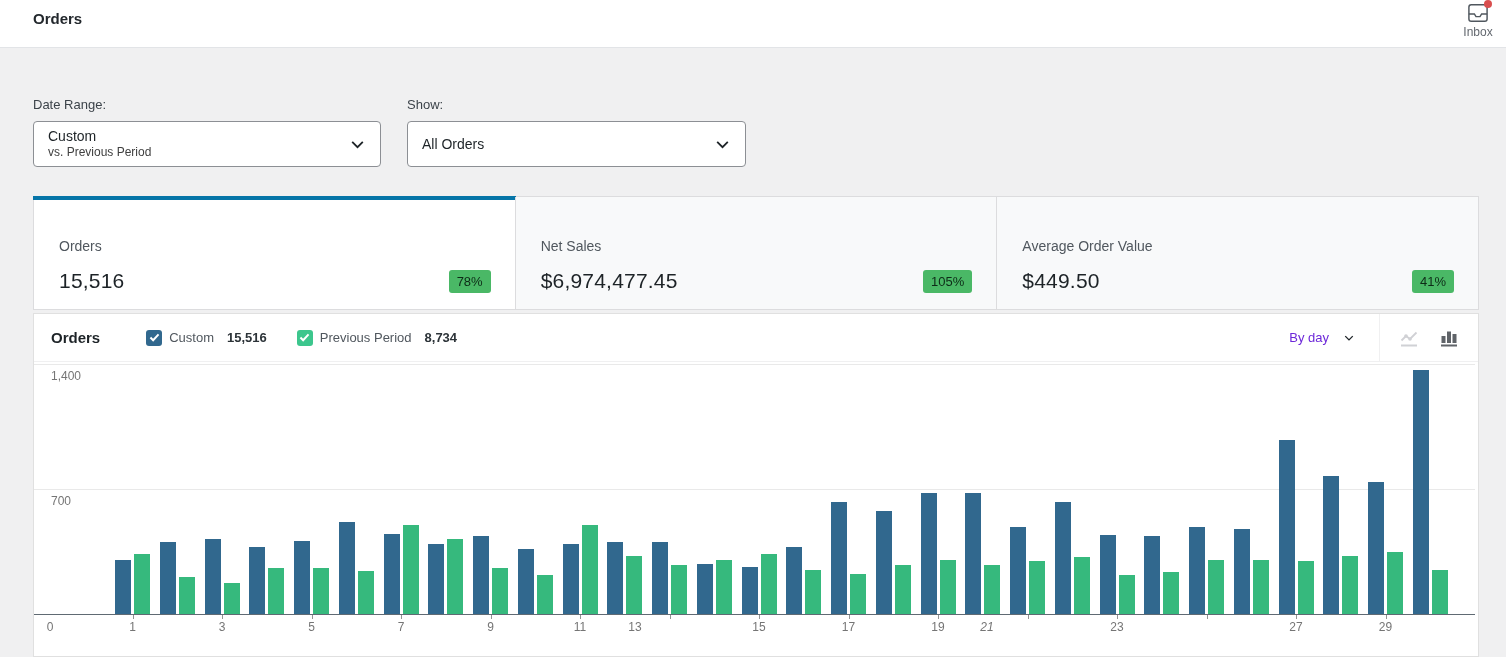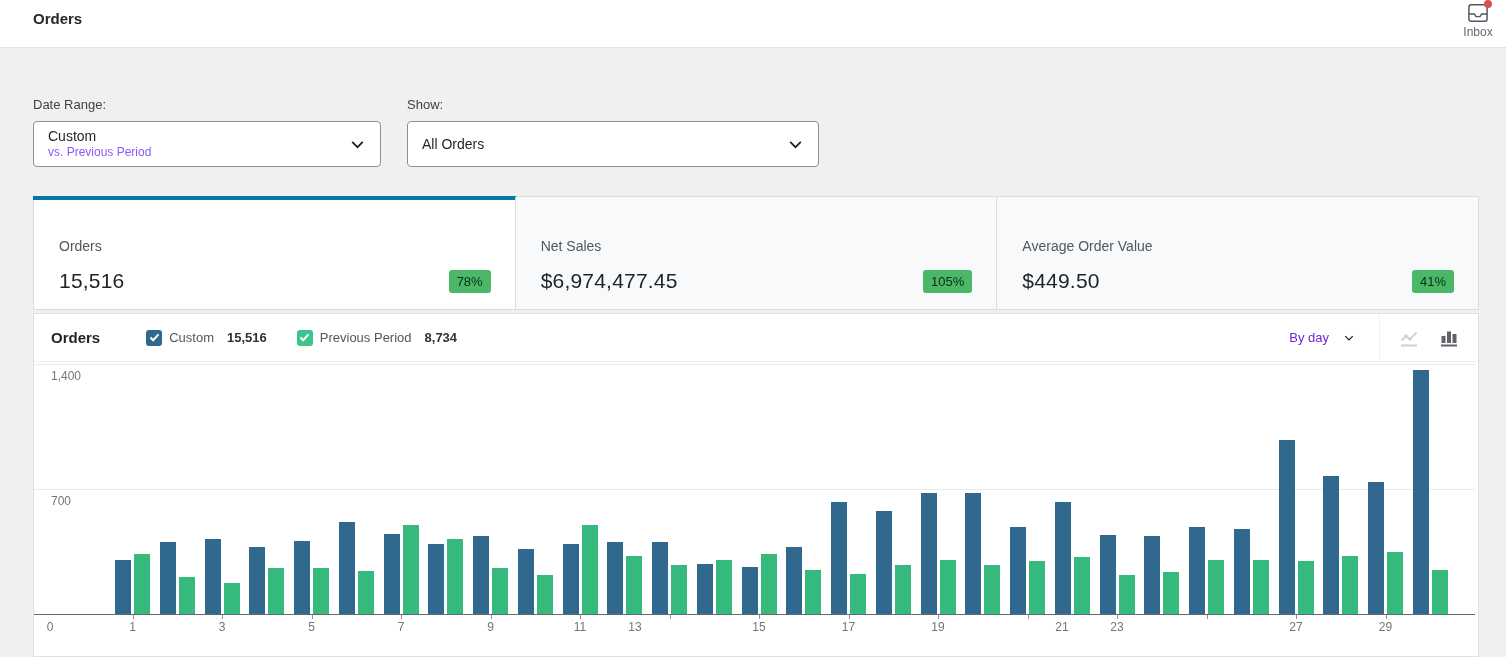--- a/index.html
+++ b/index.html
@@ -18,23 +18,23 @@
   .inbox-dot { position:absolute; right:-3px; top:-3px; width:8px; height:8px; border-radius:50%; }
   .inbox-label { font-size:12px; color:#646970; margin-top:2px; }
 
   
   .filters { position:absolute; top:97px; left:33px; display:flex; gap:26px; }
   .filter-label { font-size:13px; color:#3c434a; margin-bottom:9px; }
   .select { display:flex; align-items:center; justify-content:space-between; background:#fff;
             border:1px solid #8c8f94; border-radius:4px; height:46px; padding:0 14px 0 14px;
             cursor:pointer; text-align:left; }
   .select.daterange { width:348px; }
-  .select.show { width:412px; }
+  .select.show { width:339px; }
   .sel-main { display:block; font-size:14px; color:#1d2327; line-height:16px; }
-  .sel-sub  { display:block; font-size:12px; color:#8b5cf6; line-height:15px; margin-top:1px; }
+  .sel-sub  { display:block; font-size:12px; color:#404040; line-height:15px; margin-top:1px; }
   .chev { flex:0 0 auto; }
 
   
   .cards { position:absolute; top:196px; left:33px; width:1446px; height:114px; display:flex;
            border:1px solid #dcdcde; background:#f8f9fa; }
   .card { position:relative; flex:1 1 0; background:#f8f9fa; border:none; border-left:1px solid #dcdcde;
           text-align:left; padding:25px 24px 0 25px; cursor:pointer; font-family:inherit; }
   .card:first-child { border-left:none; }
   .card.selected { background:#fff; }
   .card.selected::before { content:""; position:absolute; top:-1px; left:-1px; right:-1px; height:4px; background:#0675a8; }
@@ -273,21 +273,21 @@
         <div class="xlabel" style="left: 531px;">11</div>
         <div class="xtick" style="left: 635.5px;"></div>
         <div class="xlabel" style="left: 586px;">13</div>
         <div class="xtick" style="left: 725px;"></div>
         <div class="xlabel" style="left: 710px;">15</div>
         <div class="xtick" style="left: 814.5px;"></div>
         <div class="xlabel" style="left: 799.5px;">17</div>
         <div class="xtick" style="left: 904px;"></div>
         <div class="xlabel" style="left: 889px;">19</div>
         <div class="xtick" style="left: 993.5px;"></div>
-        <div class="xlabel" style="left: 1013px;">21</div>
+        <div class="xlabel" style="left: 938px; font-style: italic;">21</div>
         <div class="xtick" style="left: 1083px;"></div>
         <div class="xlabel" style="left: 1068px;">23</div>
         <div class="xtick" style="left: 1172.5px;"></div>
         <div class="xlabel" style="left: 1157.5px; margin-top: 39px;">25</div>
         <div class="xtick" style="left: 1262px;"></div>
         <div class="xlabel" style="left: 1247px;">27</div>
         <div class="xtick" style="left: 1351.5px;"></div>
         <div class="xlabel" style="left: 1336.5px;">29</div>
         <div class="xlabel" style="left: 1px;">0</div>
       </div>

